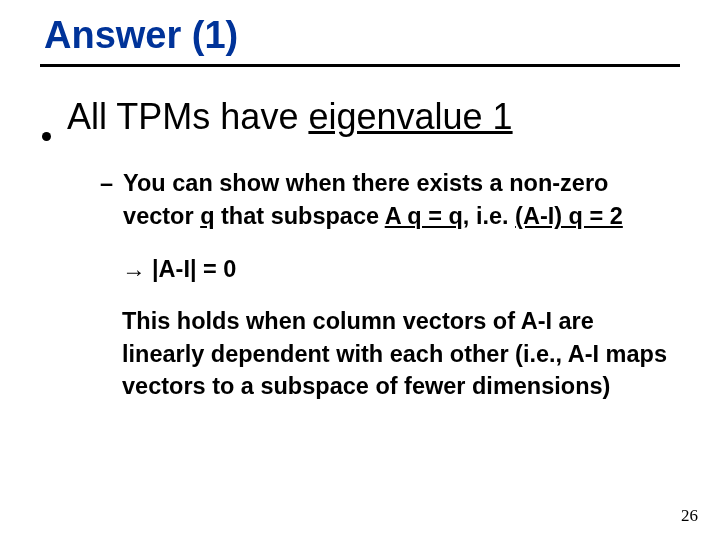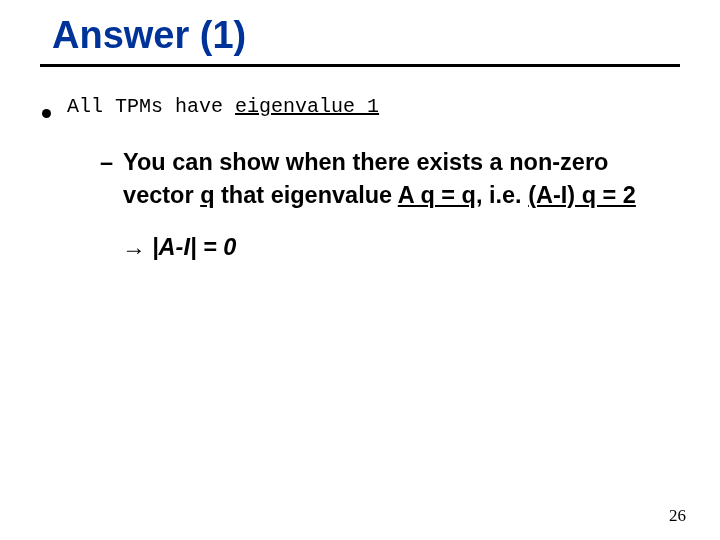--- a/index.html
+++ b/index.html
@@ -18,35 +18,34 @@
     width: 720px;
     height: 540px;
     padding: 14px 40px 0 40px;
     position: relative;
   }
   .title {
     color: #003399;
     font-size: 38px;
     font-weight: bold;
     line-height: 1.15;
-    margin: 0 0 6px 12px;
+    margin: 0 0 6px 4px;
   }
   .title-rule {
     border: none;
     border-top: 3px solid #000000;
     margin: 0 0 26px 0;
     width: 100%;
   }
   .bullet-l1 {
     display: flex;
-    align-items: center;
-    font-size: 20px;
+    align-items: flex-end;
+    font-size: 36px;
     line-height: 1.35;
     margin: 0 0 26px 2px;
-    font-family: Liberation Mono, monospace;
   }
   .bullet-l1 .dot {
     width: 9px;
     height: 9px;
     background: #000;
     border-radius: 50%;
     margin: 14px 16px 0 0;
     flex: 0 0 auto;
   }
   .bullet-l2 {
@@ -61,26 +60,25 @@
   .bullet-l2 .dash {
     margin-right: 10px;
     flex: 0 0 auto;
   }
   .para {
     font-size: 23.5px;
     font-weight: bold;
     line-height: 1.38;
     margin: 0 0 20px 0;
     padding-left: 82px;
-    font-style: italic;
   }
   .u { text-decoration: underline; }
   .page-number {
     position: absolute;
-    right: 34px;
+    right: 22px;
     bottom: 14px;
     font-family: "Times New Roman", Times, serif;
     font-size: 17px;
     font-weight: normal;
   }
 </style>
 </head>
 <body>
 
 <div class="slide">
@@ -91,22 +89,23 @@
   <div class="bullet-l1">
     <span class="dot"></span>
     <span>
       <span>All TPMs have </span><span class="u">eigenvalue 1</span>
     </span>
   </div>
 
   <div class="bullet-l2">
     <span class="dash">–</span>
     <span>
-      <span>You can show when there exists a non-zero vector </span><span class="u">q</span><span> that eigenvalue </span><span class="u">A q = q</span><span>, i.e. </span><span class="u">(A-I) q = 2</span>
+      <span>You can show when there exists a non-zero vector </span><span class="u">q</span><span> that subspace </span><span class="u">A q = q</span><span>, i.e. </span><span class="u">(A-I) q = 2</span>
     </span>
   </div>
 
   <div class="para">→ |A-I| = 0</div>
 
+  <div class="para">This holds when column vectors of A-I are linearly dependent with each other (i.e., A-I maps vectors to a subspace of fewer dimensions)</div>
 
   <div class="page-number">26</div>
 
 </div>
 
 </body></html>

